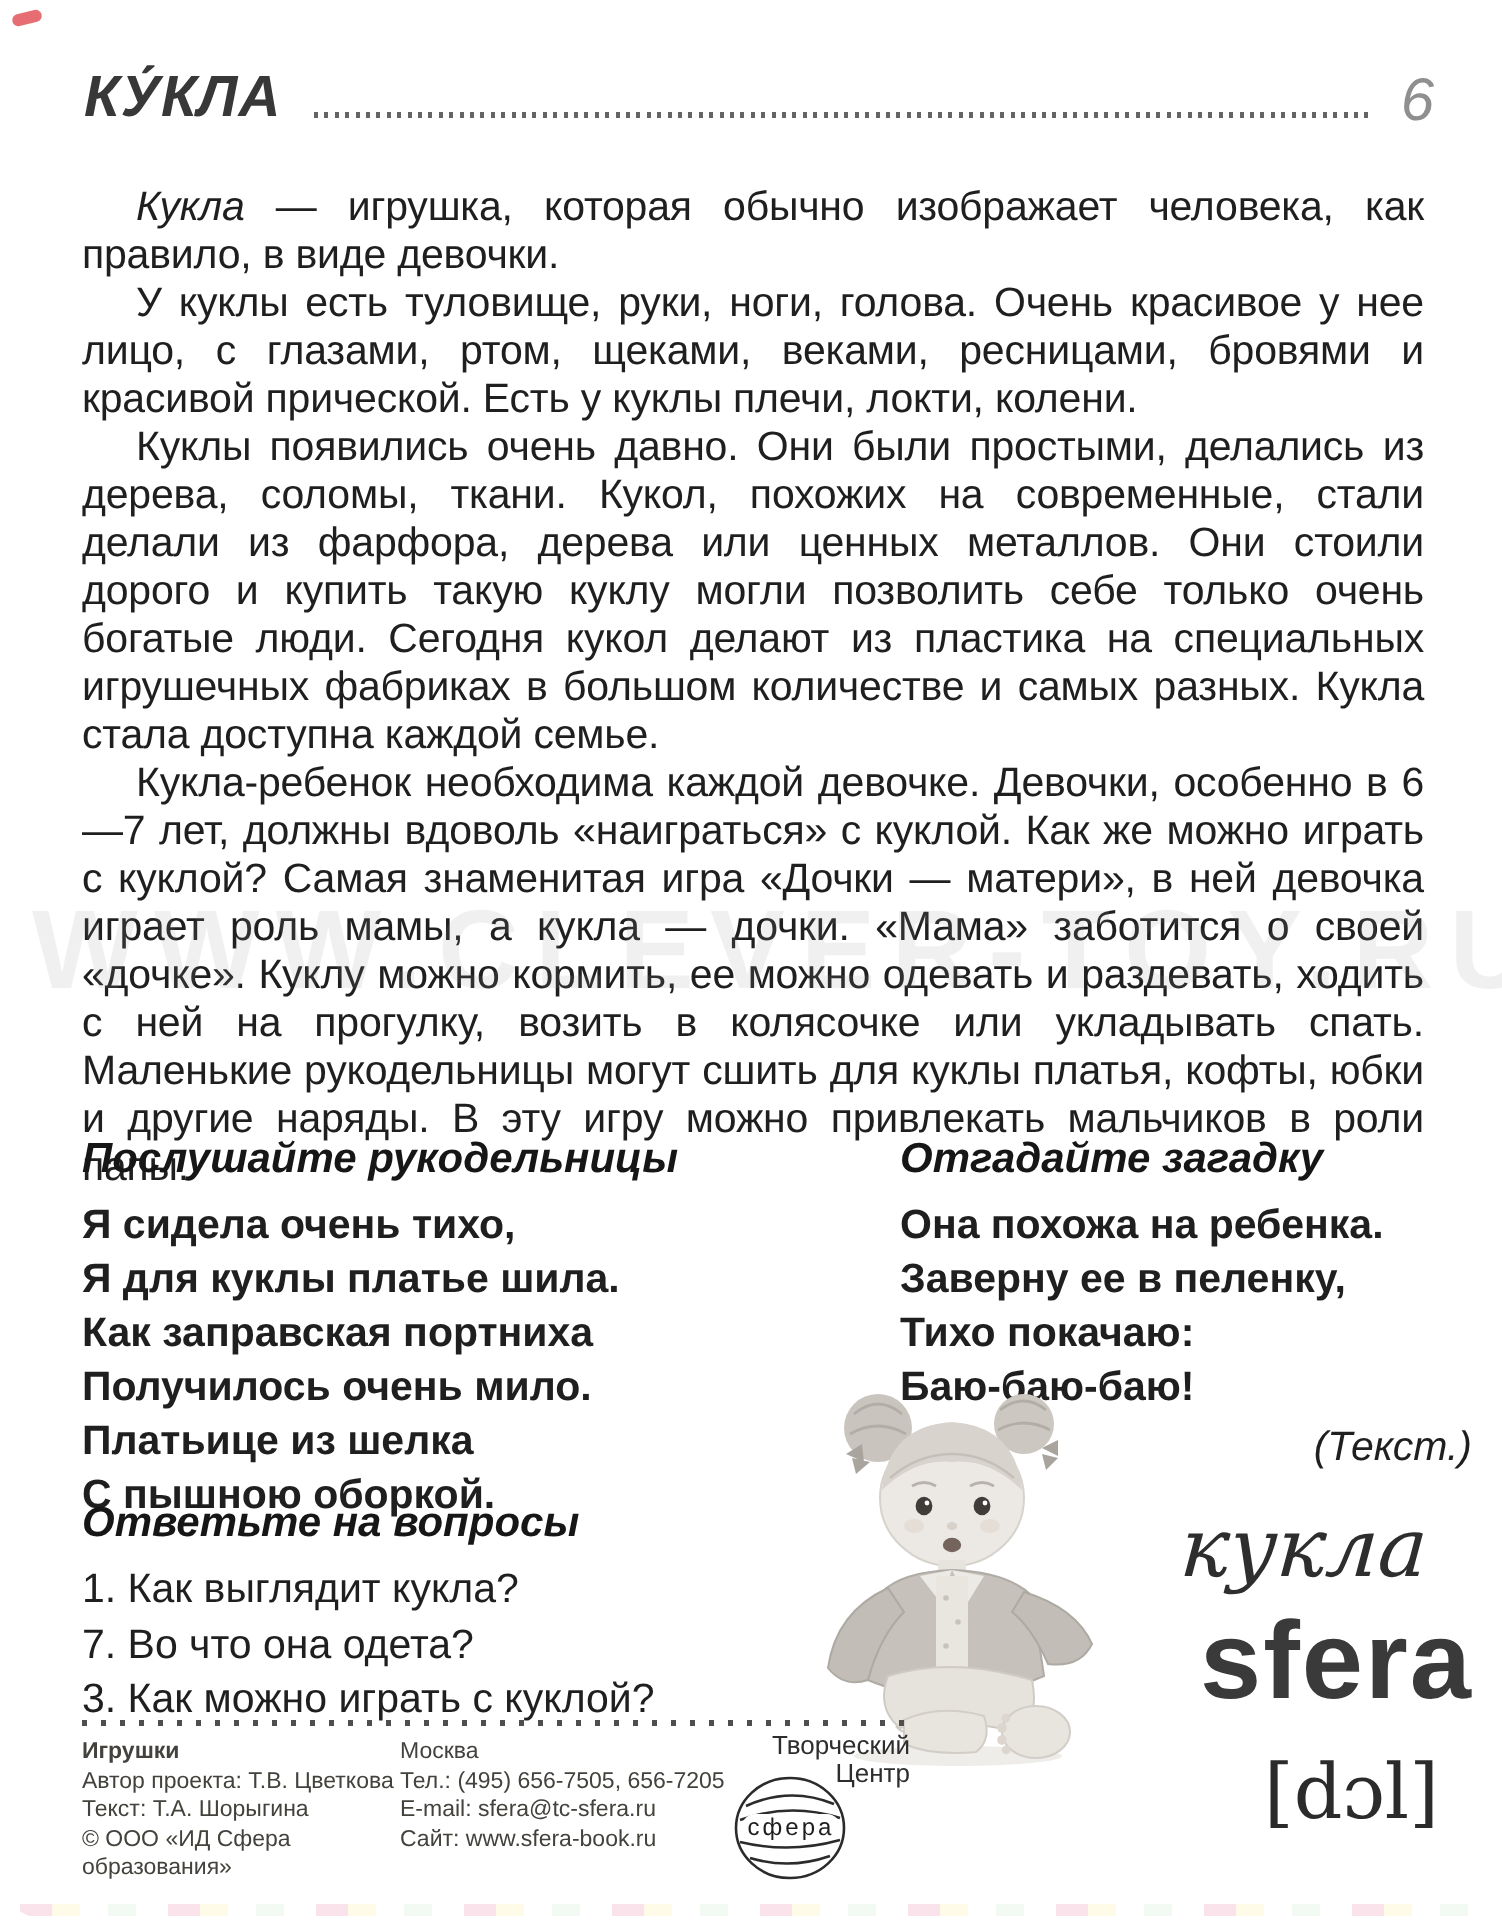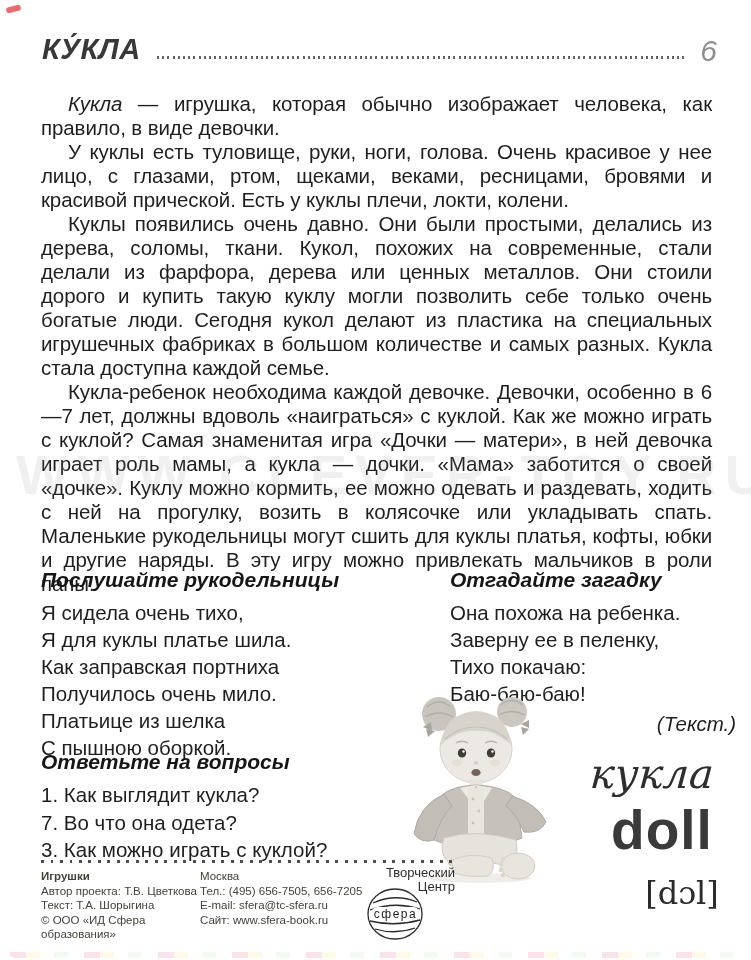--- a/index.html
+++ b/index.html
@@ -26,36 +26,36 @@
     text-align:justify;letter-spacing:-0.1px;}
   .article p{margin:0;text-indent:27px;}
   .ital{font-style:italic;}
   
   .watermark{position:absolute;top:442px;left:0;right:0;text-align:center;white-space:nowrap;
     font-size:56px;font-weight:bold;letter-spacing:8px;color:rgba(150,150,150,0.14);
     pointer-events:none;margin-left:16px;}
   
   .sec-heading{font-size:21px;font-weight:bold;font-style:italic;color:#161616;margin:0 0 7px 0;}
   .poem{position:absolute;top:568px;left:41px;width:356px;}
-  .vline{font-size:20.5px;line-height:27px;}
+  .vline{font-size:20.5px;line-height:27px;font-weight:bold;}
   .riddle{position:absolute;top:568px;left:414px;width:314px;margin-left:36px;}
   .riddle-answer{font-size:20.5px;line-height:27px;font-style:italic;text-align:right;
     padding-right:28px;margin-top:3px;}
   .questions{position:absolute;top:750px;left:41px;width:372px;}
   .qline{font-size:20.5px;line-height:27.5px;}
   
   .doll{position:absolute;left:399px;top:686px;width:158px;height:200px;}
   
   .vocab-ru{position:absolute;left:578px;top:750px;width:148px;text-align:center;
     font-family:"DejaVu Serif",serif;font-style:italic;font-size:41px;color:#2e2e2e;
     transform:skewX(-4deg);}
   .vocab-en{position:absolute;left:600px;top:798px;width:124px;text-align:center;
     font-size:55px;font-weight:bold;color:#3a3a3a;letter-spacing:1px;}
-  .vocab-tr{position:absolute;left:632px;top:874px;width:100px;text-align:center;
-    font-family:"DejaVu Serif",serif;font-size:32px;color:#2b2b2b;}
+  .vocab-tr{position:absolute;left:632px;top:874px;width:100px;
+    font-family:"DejaVu Serif",serif;font-size:38px;color:#2b2b2b;}
   
   .footer-divider{position:absolute;top:860px;left:41px;width:412px;height:3px;
     background-image:repeating-linear-gradient(90deg,#4e4e4e 0 2.6px,transparent 2.6px 9.5px);}
   .footer{position:absolute;top:869px;left:41px;width:330px;display:flex;
     font-size:11.5px;line-height:14.5px;color:#44423c;}
   .fcol1{width:159px;flex:none;}
   .fcol2{width:170px;flex:none;}
   .fbold{font-weight:bold;}
   .logo{position:absolute;left:362px;top:864px;width:94px;height:78px;}
 </style>
@@ -150,21 +150,21 @@
 
     <path d="M53,173 Q71,165 93,171 Q97,183 89,189 Q67,191 53,185 Z" fill="#e8e4de" stroke="#d2cec7" stroke-width="1"></path>
     <ellipse cx="119" cy="179" rx="17" ry="13" fill="#e8e4de" stroke="#d2cec7" stroke-width="1"></ellipse>
     <circle cx="104" cy="172" r="2.2" fill="#dcd6cf"></circle>
     <circle cx="102" cy="177" r="2.4" fill="#dcd6cf"></circle>
     <circle cx="102" cy="183" r="2.4" fill="#dcd6cf"></circle>
     <circle cx="104" cy="188" r="2.2" fill="#dcd6cf"></circle>
   </svg>
 
   <div class="vocab-ru">кукла</div>
-  <div class="vocab-en">doll</div>
+  <div class="vocab-en">sfera</div>
   <div class="vocab-tr">[dɔl]</div>
 
   <div class="footer-divider"></div>
 
   <div class="footer">
     <div class="fcol1">
       <div class="fbold">Игрушки</div>
       <div>Автор проекта: Т.В. Цветкова</div>
       <div>Текст: Т.А. Шорыгина</div>
       <div>© ООО «ИД Сфера образования»</div>

